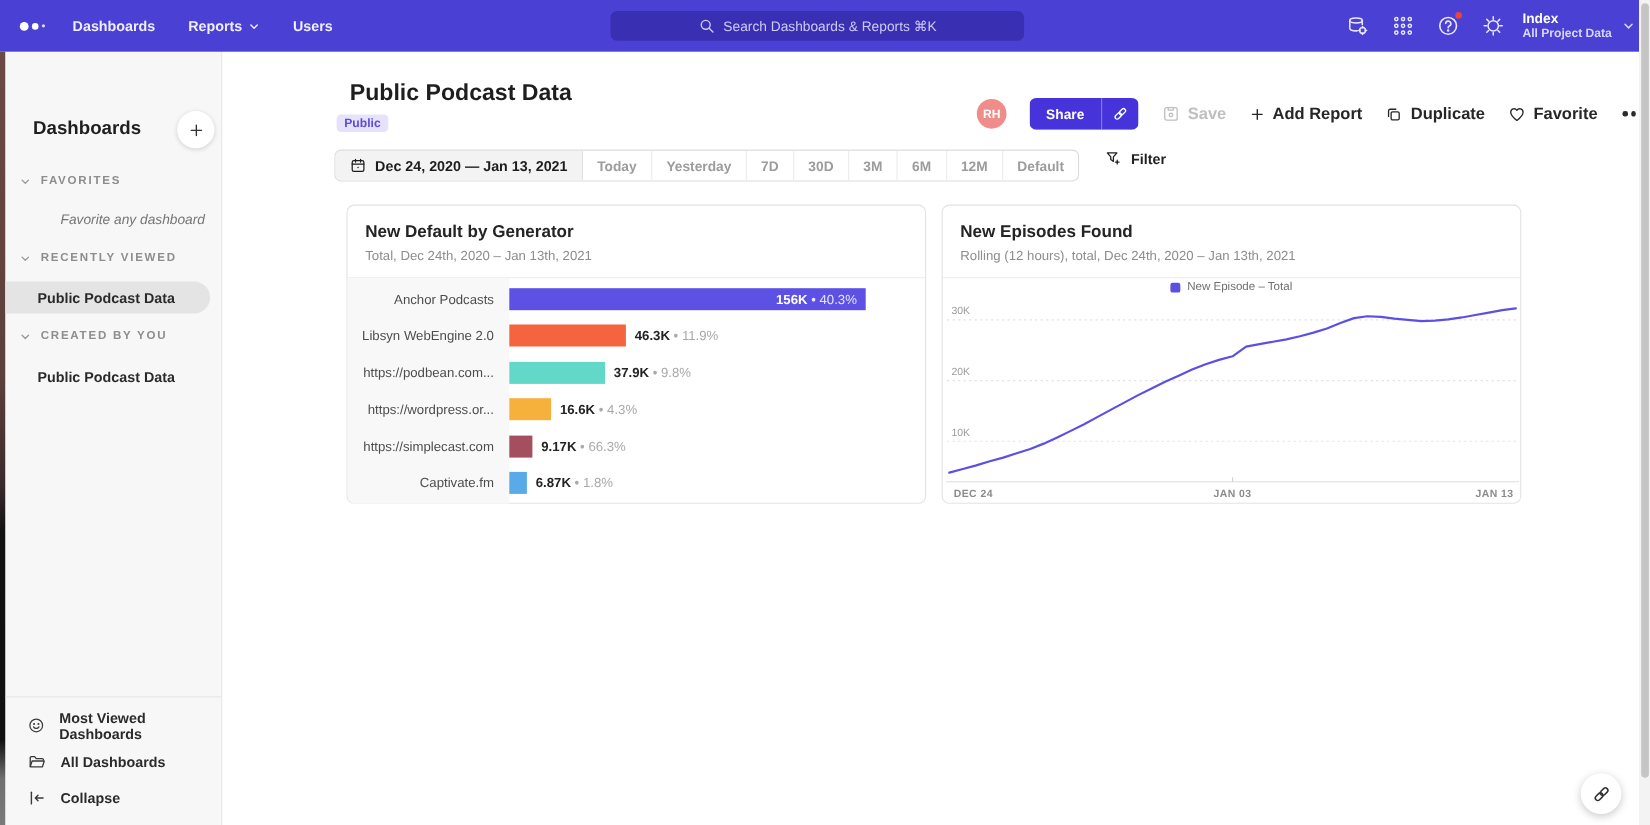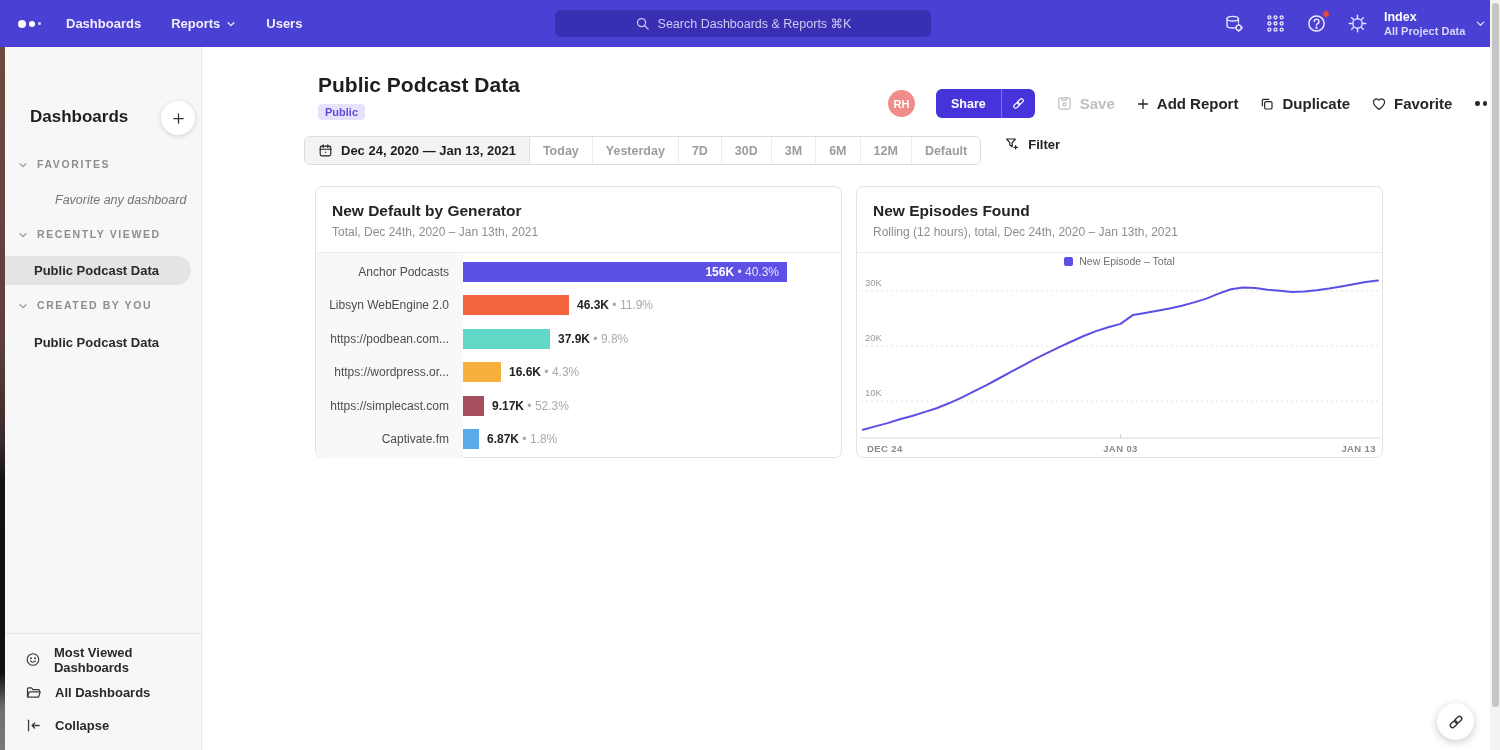--- a/index.html
+++ b/index.html
@@ -42,21 +42,21 @@
   .sb-item { position:absolute; left:0; width:186px; height:29px; line-height:29px; padding-left:29px;
     font-size:13px; font-weight:600; color:#2a2a2a; cursor:pointer; border-radius:0 15px 15px 0; }
   .sb-item.active { background:#e4e4e4; }
   .sb-footer { position:absolute; left:0; bottom:0; width:100%; border-top:1px solid #e6e6e6; padding:9px 0 8px 0; }
   .sb-foot-item { display:flex; align-items:center; gap:13px; height:33px; padding-left:20px; color:#2a2a2a; cursor:pointer; }
   .sb-foot-item span { font-size:13px; font-weight:700; }
   .sb-foot-item .fi { color:#3a3a3a; }
 
   
   .page-title { position:absolute; left:318px; top:73px; font-size:21px; font-weight:700; color:#1e1e1e; }
-  .vis-badge { position:absolute; left:318px; top:104px; background:#e7e2fb; color:#5a4bdb; font-size:11px; font-weight:600;
+  .vis-badge { position:absolute; left:306px; top:104px; background:#e7e2fb; color:#5a4bdb; font-size:11px; font-weight:600;
     padding:2px 7px; border-radius:4px; }
   .header-actions { position:absolute; left:888px; top:89px; height:29px; display:flex; align-items:center; gap:21px; }
   .avatar { width:27px; height:27px; border-radius:50%; background:#f08d8b; color:#fff; font-size:11px; font-weight:700;
     display:flex; align-items:center; justify-content:center; cursor:pointer; }
   .share-split { display:flex; height:29px; border-radius:6px; overflow:hidden; cursor:pointer; }
   .share-main { background:#4633d9; color:#fff; font-size:12.5px; font-weight:700; padding:0 15px; display:flex; align-items:center; }
   .share-link { background:#4633d9; border-left:1px solid rgba(255,255,255,.3); width:34px; display:flex; align-items:center; justify-content:center; color:#fff; }
   .act-btn { display:flex; align-items:center; gap:7px; font-size:15px; font-weight:700; color:#262626; cursor:pointer; background:none; border:none; font-family:inherit; }
   .act-btn.disabled { color:#bfbfbf; cursor:default; }
   .more-dots { display:flex; gap:3px; cursor:pointer; padding:4px 2px; }
@@ -360,21 +360,21 @@
             <div class="bar-cat">https://wordpress.or...</div>
             <div class="bar-track">
               <div class="bar" style="width: 38px; background: rgb(246, 177, 60);"></div>
               <span class="bar-val"><b>16.6K</b><span> • 4.3%</span></span>
             </div>
           </div>
           <div class="bar-row">
             <div class="bar-cat">https://simplecast.com</div>
             <div class="bar-track">
               <div class="bar" style="width: 21px; background: rgb(165, 78, 94);"></div>
-              <span class="bar-val"><b>9.17K</b><span> • 52.3%</span></span>
+              <span class="bar-val"><b>9.17K</b><span> • 66.3%</span></span>
             </div>
           </div>
           <div class="bar-row">
             <div class="bar-cat">Captivate.fm</div>
             <div class="bar-track">
               <div class="bar" style="width: 16px; background: rgb(88, 171, 232);"></div>
               <span class="bar-val"><b>6.87K</b><span> • 1.8%</span></span>
             </div>
           </div>
         </div>

